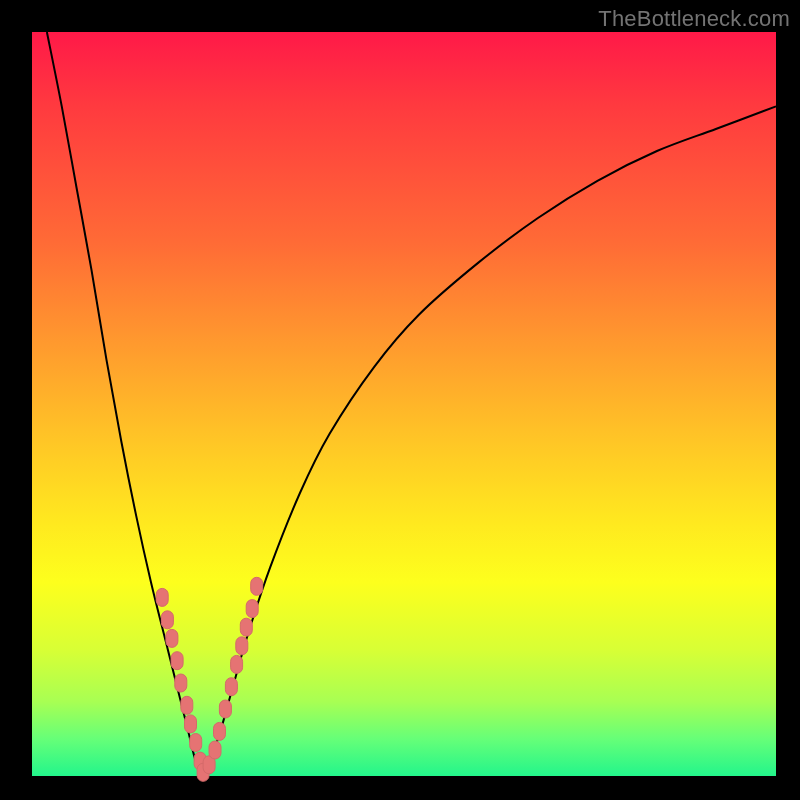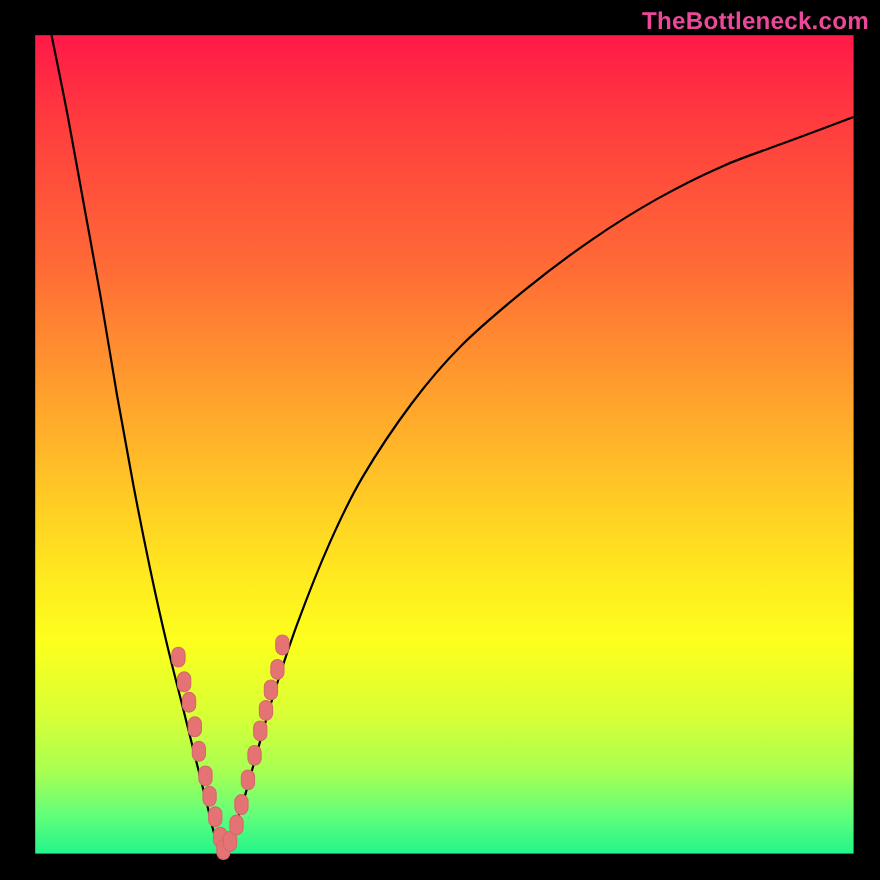--- a/index.html
+++ b/index.html
@@ -38,23 +38,23 @@
       #d8ff35 83%,
       #a8ff53 90%,
       #66ff78 95%,
       #23f58b 100%
     );
   }
   .watermark {
     position: absolute;
     top: 6px;
     right: 10px;
-    color: #ec4899;
+    color: #737373;
     font-size: 22px;
-    font-weight: 700;
+    font-weight: 400;
     letter-spacing: 0.2px;
     user-select: none;
   }
   svg.curves {
     position: absolute;
     left: 0;
     top: 0;
     width: 744px;
     height: 744px;
     overflow: visible;

